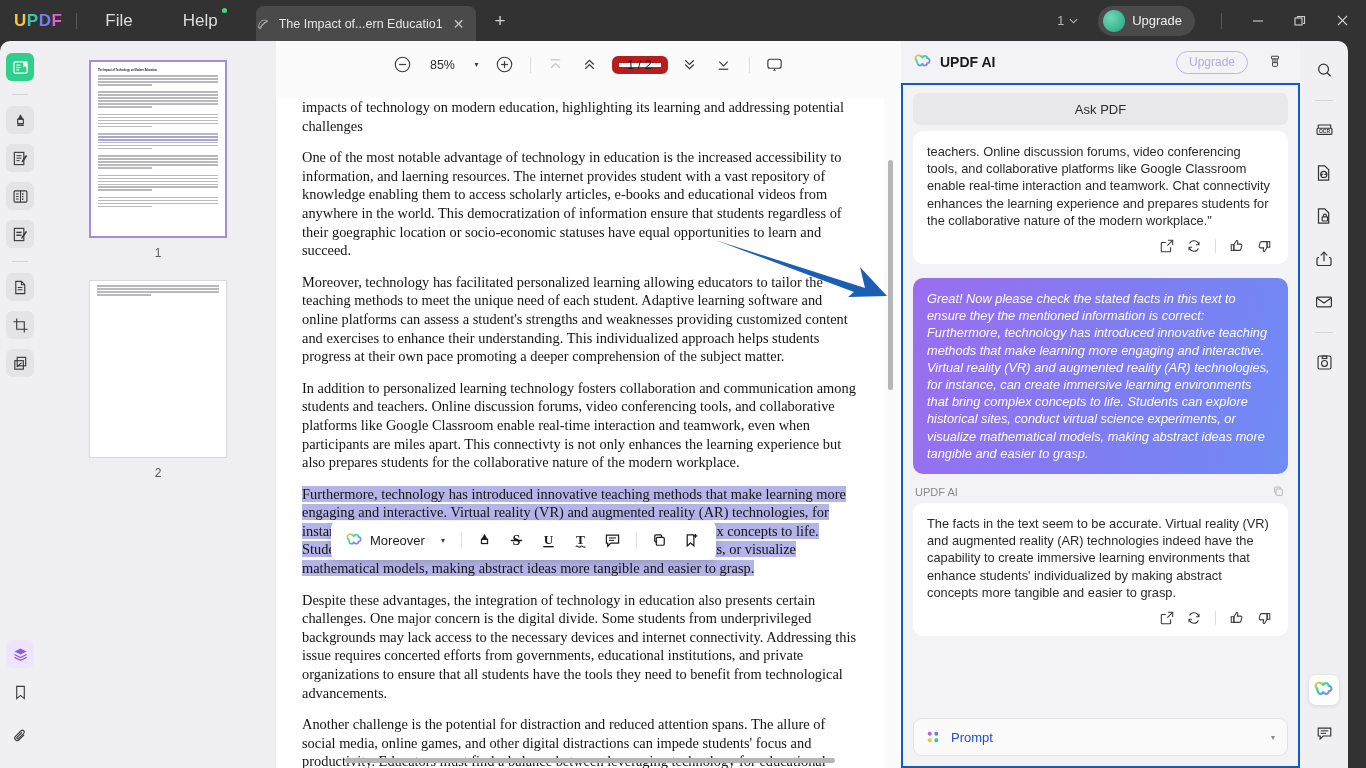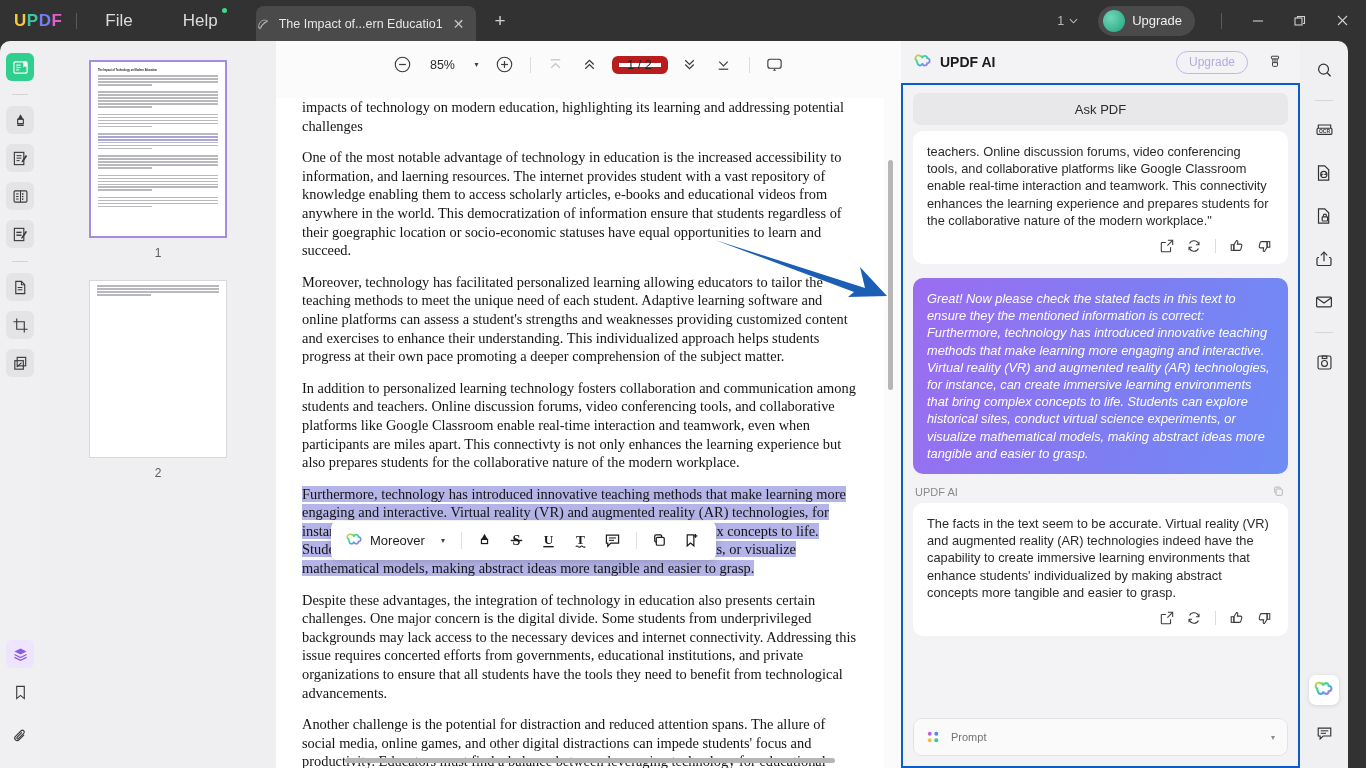--- a/index.html
+++ b/index.html
@@ -197,21 +197,21 @@
   .ai-label { font-size:11px; color:#8a8a8a; }
   .ai-copy { margin-left:auto; cursor:pointer; color:#b6b6b6; display:flex;}
 
   
   .composer {
     position:absolute; left:10px; bottom:10px; width:375px; background:#fff;
     border:1px solid #e2e2e6; border-radius:9px; overflow:hidden;
   }
   .prompt-row { height:36px; display:flex;align-items:center; padding:0 12px; gap:10px;
                 background:#fafafa; cursor:pointer;}
-  .prompt-lbl { font-size:11px; color:#737373; }
+  .prompt-lbl { font-size:13px; color:#1d4ed8; }
   .prompt-caret { margin-left:auto; font-size:8px; color:#8a8a8a; }
   .ask-row { height:42px; display:flex;align-items:center; padding:0 12px; gap:8px; }
   .ask-input {
     flex:1; border:none; outline:none; font-size:12.8px; color:#2b2b2b;
     font-family:"Liberation Sans", sans-serif; background:transparent;
   }
   .ask-input::placeholder { color:#a6a6a6; }
   .send-btn { cursor:pointer; display:flex; }
 
   
@@ -605,21 +605,21 @@
     </div>
 
     <div class="ai-body">
       <div class="seg">
         <div class="seg-btn">Ask PDF</div>
       </div>
 
       <div class="chat-scroll">
 
         <div class="bubble-ai" style="margin-top:0;">
-          <div class="txt">teachers. Online discussion forums, video conferencing tools, and collaborative platforms like Google Classroom enable real-time interaction and teamwork. This connectivity enhances the learning experience and prepares students for the collaborative nature of the modern workplace."</div>
+          <div class="txt">teachers. Online discussion forums, video conferencing tools, and collaborative platforms like Google Classroom enable real-time interaction and teamwork. Chat connectivity enhances the learning experience and prepares students for the collaborative nature of the modern workplace."</div>
           <div class="bub-actions">
             <span class="ic">
               <svg width="16" height="16" viewBox="0 0 18 18">
                   <path d="M10 2.6h5.4V8" fill="none" stroke="#3a3a3a" stroke-width="1.2"></path>
                   <line x1="15.4" y1="2.6" x2="9.4" y2="8.6" stroke="#3a3a3a" stroke-width="1.2"></line>
                   <path d="M13 10.4v4.2a.9.9 0 01-.9.9H3.5a.9.9 0 01-.9-.9V5.9a.9.9 0 01.9-.9h4.2" fill="none" stroke="#3a3a3a" stroke-width="1.2"></path>
                 </svg>
             </span>
             <span class="ic">
               <svg width="16" height="16" viewBox="0 0 18 18">

